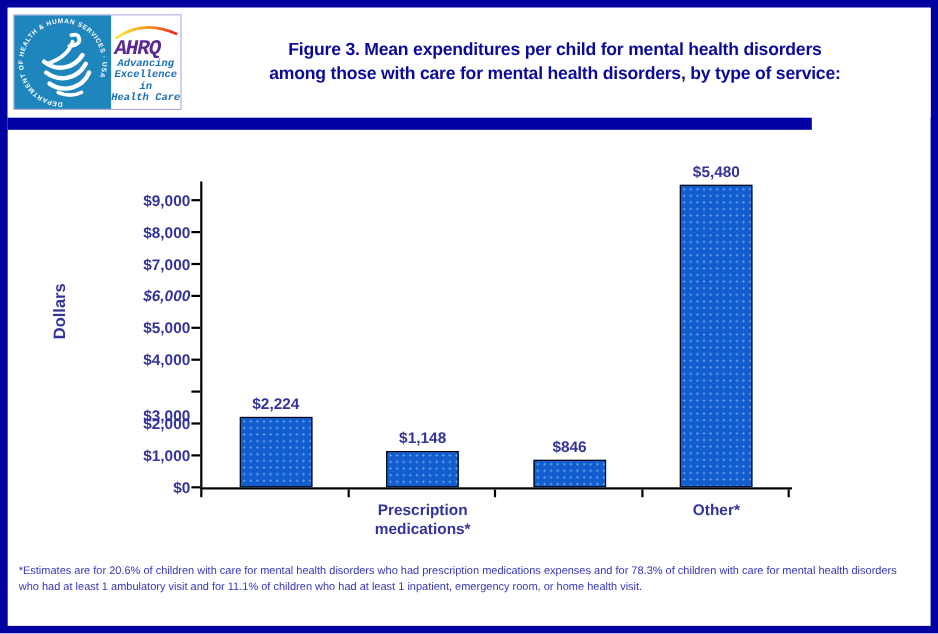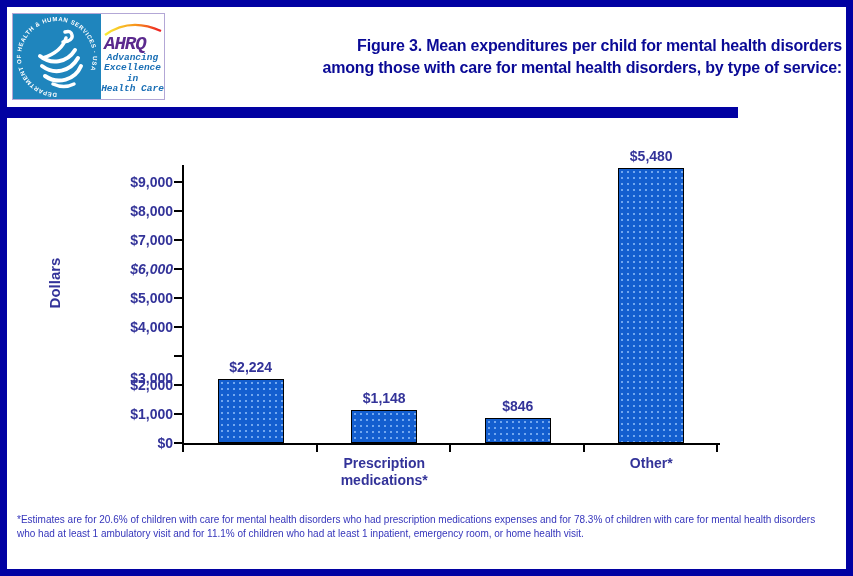--- a/index.html
+++ b/index.html
@@ -9,21 +9,21 @@
   .frame { position:relative; width:853px; height:576px; background:#0101a2; }
   .inner { position:absolute; left:7px; top:7px; width:839px; height:562px; background:#ffffff; }
 
   
   .header { position:absolute; left:0; top:0; width:100%; height:100px; background:#fff; }
   .logo { position:absolute; left:5px; top:6px; width:153px; height:87px; border:1px solid #b3a7d6; display:flex; background:#fff; }
   .hhs { width:88px; height:100%; background:#1f85bd; position:relative; overflow:hidden; }
   .ahrq { flex:1; display:flex; flex-direction:column; align-items:center; justify-content:center; padding-top:2px;font-family:Liberation Mono, monospace; }
   .tagline { font-size:9.5px; line-height:10.5px; font-weight:bold; font-style:italic; color:#1a6fb5; text-align:center; }
   .title-block { position:absolute; left:160px; right:4px; top:0; height:100px;
-                 display:flex; flex-direction:column; justify-content:center; align-items:flex-end; }
+                 display:flex; flex-direction:column; justify-content:center; align-items:center; }
   .title-line { font-size:16px; line-height:22px; font-weight:bold; color:#0a0a96; text-align:center; letter-spacing:-0.2px; }
 
   .divider { position:absolute; left:0; top:100px; width:731px; height:11px; background:#0101a2; }
 
   
   .chart { position:absolute; left:0; top:111px; width:839px; height:394px; }
   .ylab { position:absolute; left:-16px; top:155px; width:130px; height:20px;
           transform:rotate(-90deg); text-align:center; font-size:15px; font-weight:bold; }
   .axis { position:absolute; background:#000; }
   .ytick { position:absolute; width:8px; height:2px; background:#000; }

